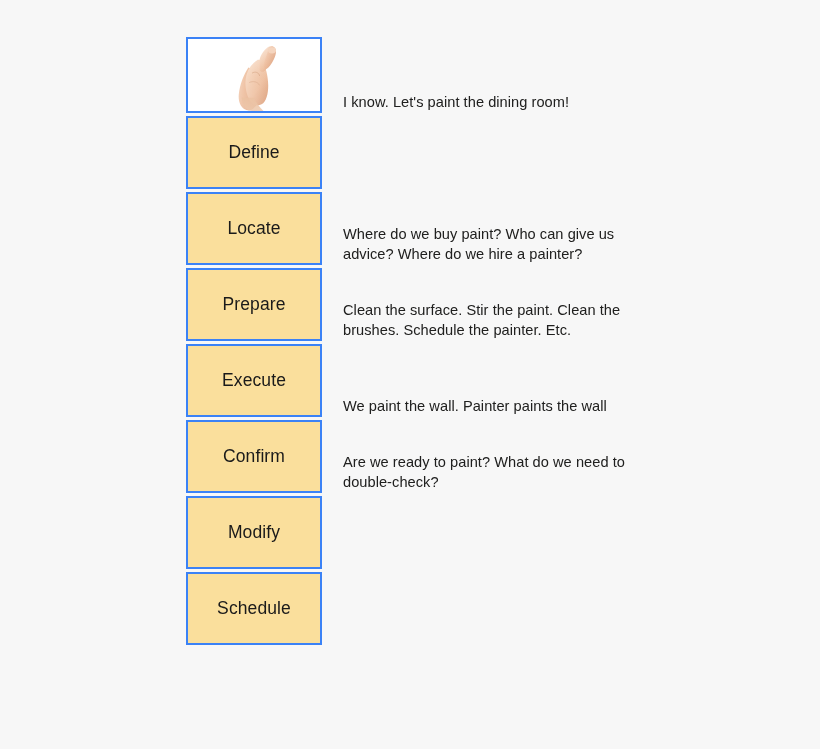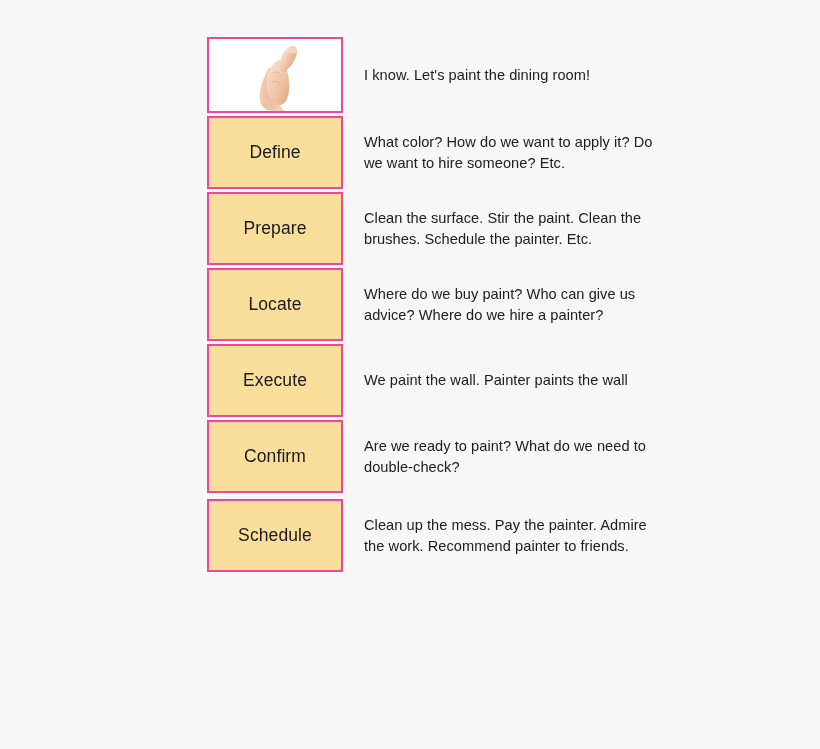--- a/index.html
+++ b/index.html
@@ -24,32 +24,31 @@
 
   .rows {
     position: absolute;
     left: 186px;
     top: 37px;
     width: 600px;
   }
 
   .row {
     display: flex;
-    align-items: center;
+    align-items: flex-end;
     margin-bottom: 3px;
-    margin-left: 21px;
   }
 
   
   .cell-box {
     width: 136px;
     min-width: 136px;
     height: 73px;
     box-sizing: border-box;
-    border: 2px solid #ec4899;
+    border: 2px solid #3b82f6;
     background: #fadf9c;
     display: flex;
     align-items: center;
     justify-content: center;
     position: relative;
     overflow: hidden;
   }
 
   .cell-box.image-cell {
     background: #ffffff;
@@ -153,60 +152,57 @@
           </div>
         </div>
         <div class="cell-text">
           <div class="desc">I know. Let's paint the dining room!</div>
         </div>
       </div>
       <div class="row">
         <div class="cell-box">
           <div class="cell-label">Define</div>
         </div>
-        <div class="cell-text">
-          <div class="desc">What color? How do we want to apply it? Do we want to hire someone? Etc.</div>
+      </div>
+      <div class="row">
+        <div class="cell-box">
+          <div class="cell-label">Locate</div>
+        </div>
+        <div class="cell-text">
+          <div class="desc">Where do we buy paint? Who can give us advice? Where do we hire a painter?</div>
         </div>
       </div>
       <div class="row">
         <div class="cell-box">
           <div class="cell-label">Prepare</div>
         </div>
         <div class="cell-text">
           <div class="desc">Clean the surface. Stir the paint. Clean the brushes. Schedule the painter. Etc.</div>
         </div>
       </div>
       <div class="row">
         <div class="cell-box">
-          <div class="cell-label">Locate</div>
-        </div>
-        <div class="cell-text">
-          <div class="desc">Where do we buy paint? Who can give us advice? Where do we hire a painter?</div>
-        </div>
-      </div>
-      <div class="row">
-        <div class="cell-box">
           <div class="cell-label">Execute</div>
         </div>
         <div class="cell-text">
           <div class="desc">We paint the wall. Painter paints the wall</div>
         </div>
       </div>
       <div class="row">
         <div class="cell-box">
           <div class="cell-label">Confirm</div>
         </div>
         <div class="cell-text">
           <div class="desc">Are we ready to paint? What do we need to double-check?</div>
         </div>
       </div>
       <div class="row">
+        <div class="cell-box">
+          <div class="cell-label">Modify</div>
+        </div>
       </div>
       <div class="row">
         <div class="cell-box">
           <div class="cell-label">Schedule</div>
-        </div>
-        <div class="cell-text">
-          <div class="desc">Clean up the mess. Pay the painter. Admire the work. Recommend painter to friends.</div>
         </div>
       </div>
     </div>
 </div>
 
 </body></html>

